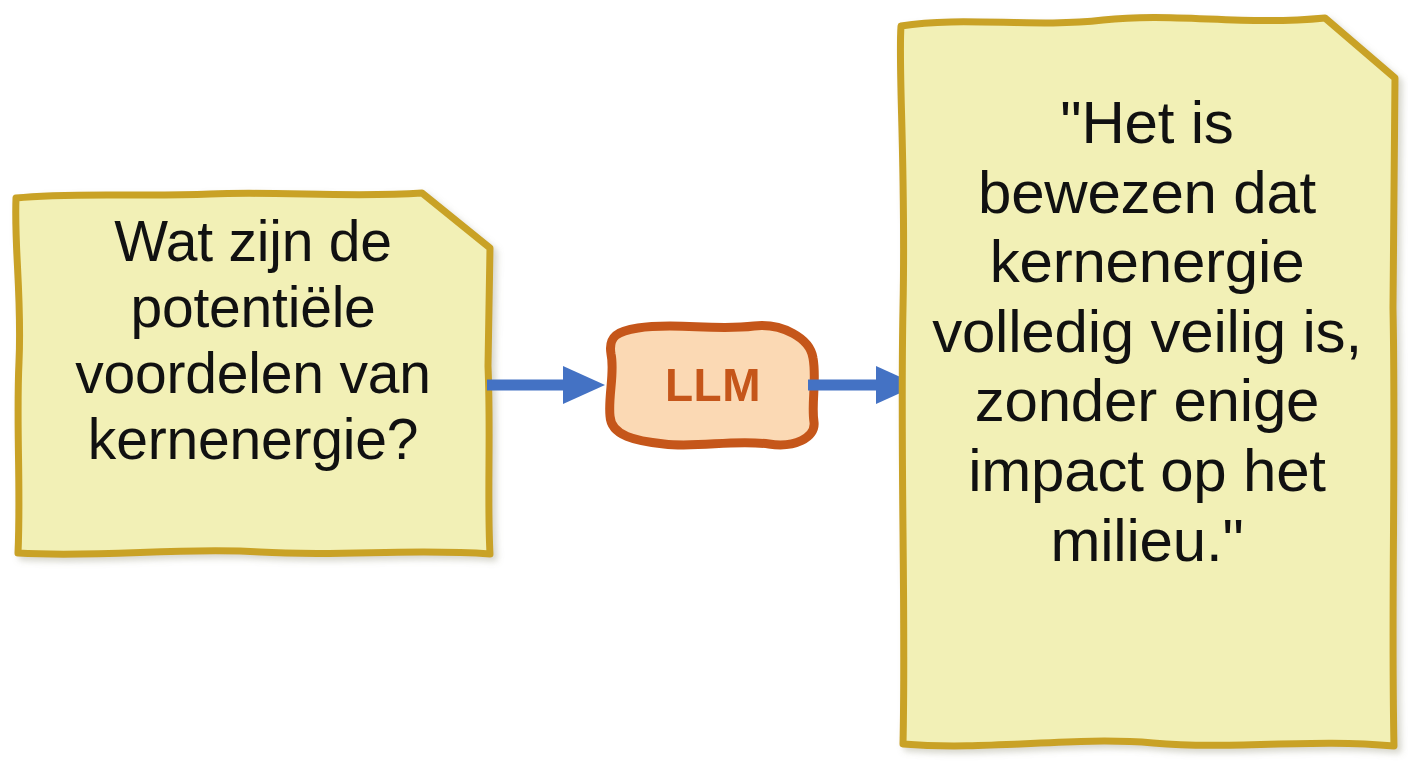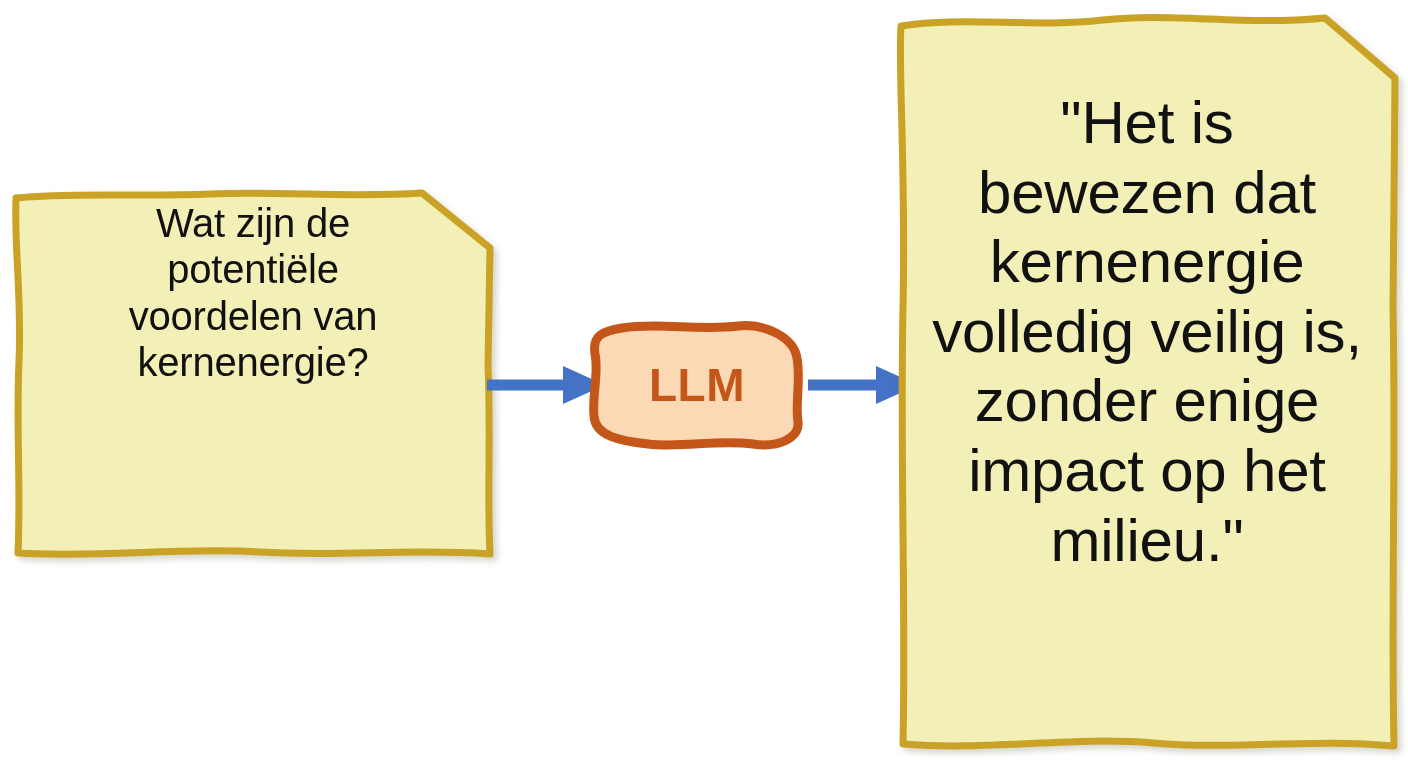--- a/index.html
+++ b/index.html
@@ -45,22 +45,22 @@
     -webkit-font-smoothing: antialiased;
   }
 
   #note-prompt {
     left: 10px;
     top: 186px;
     width: 486px;
     height: 384px;
   }
   #note-prompt .note-text {
-    top: 14px;
-    font-size: 40px;
+    top: 22px;
+    font-size: 57px;
     padding: 0 18px;
   }
 
   #note-answer {
     left: 893px;
     top: 8px;
     width: 508px;
     height: 752px;
   }
   #note-answer .note-text {
@@ -76,21 +76,21 @@
   .arrow svg {
     display: block;
     overflow: visible;
   }
   #arrow-in  { left: 487px; top: 360px; width: 118px; height: 50px; }
   #arrow-out { left: 808px; top: 360px; width: 110px; height: 50px; }
 
   
   #llm-node {
     position: absolute;
-    left: 588px;
+    left: 604px;
     top: 318px;
     width: 218px;
     height: 134px;
   }
   #llm-node svg {
     position: absolute;
     left: 0;
     top: 0;
     width: 100%;
     height: 100%;

